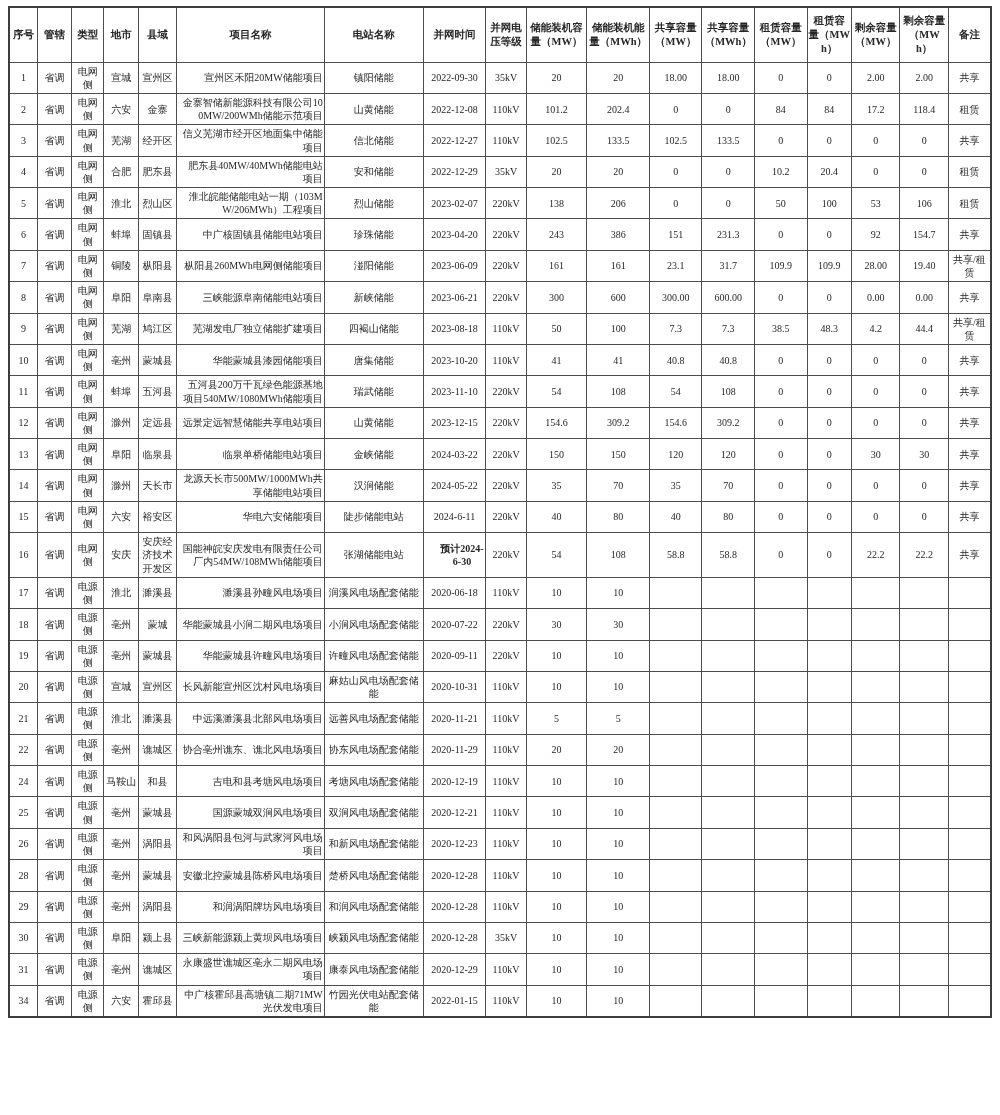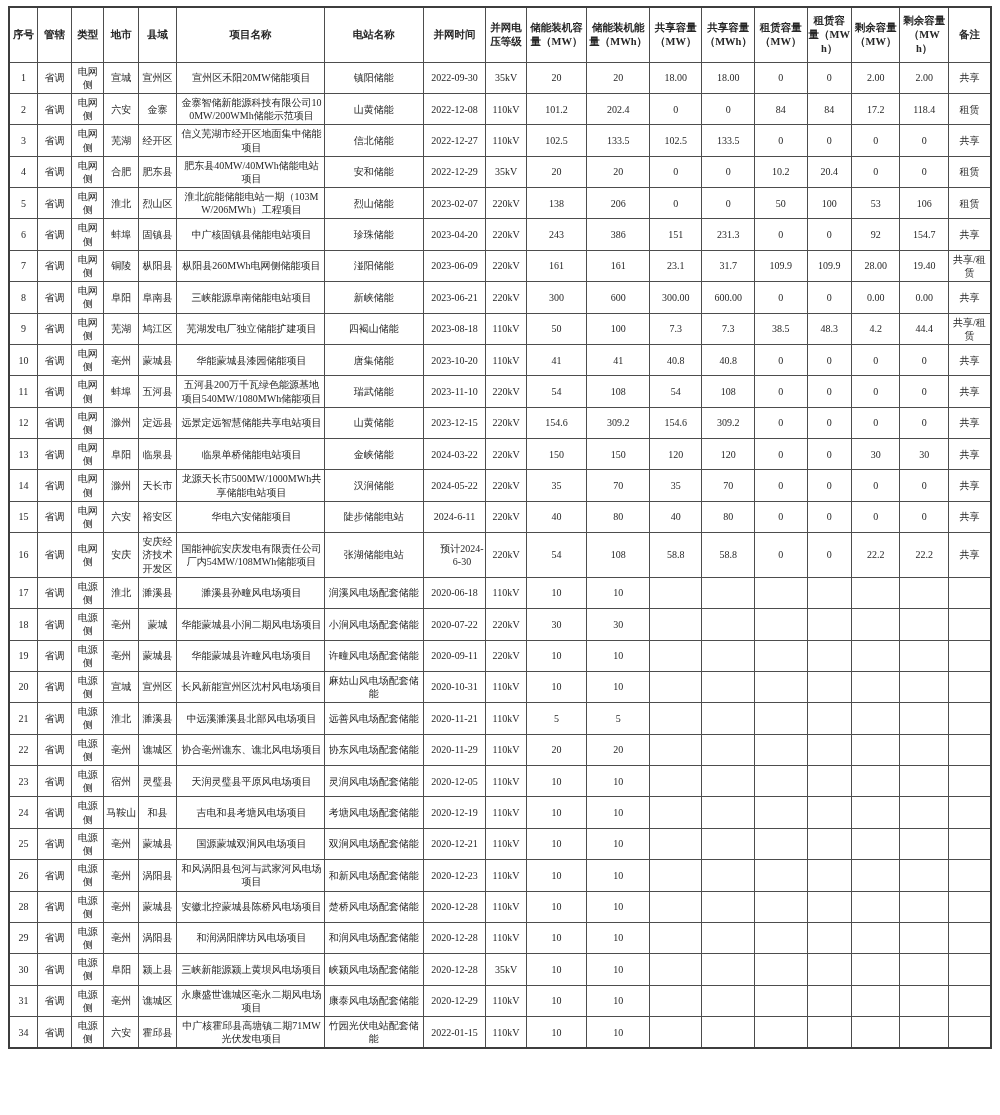--- a/index.html
+++ b/index.html
@@ -2,22 +2,22 @@
 <html><head>
 <meta charset="utf-8">
 <style>
   html,body{margin:0;padding:0;background:#ffffff;}
   body{font-family:"Liberation Serif","DejaVu Serif",serif;color:#262626;}
   .table-wrap{width:1000px;box-sizing:border-box;padding:6px 8px;}
   table{border-collapse:collapse;table-layout:fixed;width:984px;border:2px solid #3d3d3d;}
   th,td{border:1px solid #4d4d4d;font-size:10px;line-height:1.32;padding:2px 1px;
         text-align:center;vertical-align:middle;word-break:break-all;white-space:pre-line;}
   th{font-weight:bold;font-size:10.5px;padding:6px 1px;}
-  td.project{text-align:center;padding-left:3px;}
-  td.bold{font-weight:normal;padding-left:16px;}
+  td.project{text-align:right;padding-left:3px;}
+  td.bold{font-weight:bold;padding-left:16px;}
   tr{height:22px;}
 </style>
 </head>
 <body>
 
 <div class="table-wrap">
   <table>
     <colgroup>
       <col style="width:28px">
         <col style="width:34px">
@@ -495,40 +495,20 @@
           <td>20</td>
           <td></td>
           <td></td>
           <td></td>
           <td></td>
           <td></td>
           <td></td>
           <td></td>
         </tr>
         <tr>
-          <td>23</td>
-          <td>省调</td>
-          <td>电源侧</td>
-          <td>宿州</td>
-          <td>灵璧县</td>
-          <td class="project">天润灵璧县平原风电场项目</td>
-          <td>灵润风电场配套储能</td>
-          <td>2020-12-05</td>
-          <td>110kV</td>
-          <td>10</td>
-          <td>10</td>
-          <td></td>
-          <td></td>
-          <td></td>
-          <td></td>
-          <td></td>
-          <td></td>
-          <td></td>
-        </tr>
-        <tr>
           <td>24</td>
           <td>省调</td>
           <td>电源侧</td>
           <td>马鞍山</td>
           <td>和县</td>
           <td class="project">吉电和县考塘风电场项目</td>
           <td>考塘风电场配套储能</td>
           <td>2020-12-19</td>
           <td>110kV</td>
           <td>10</td>

